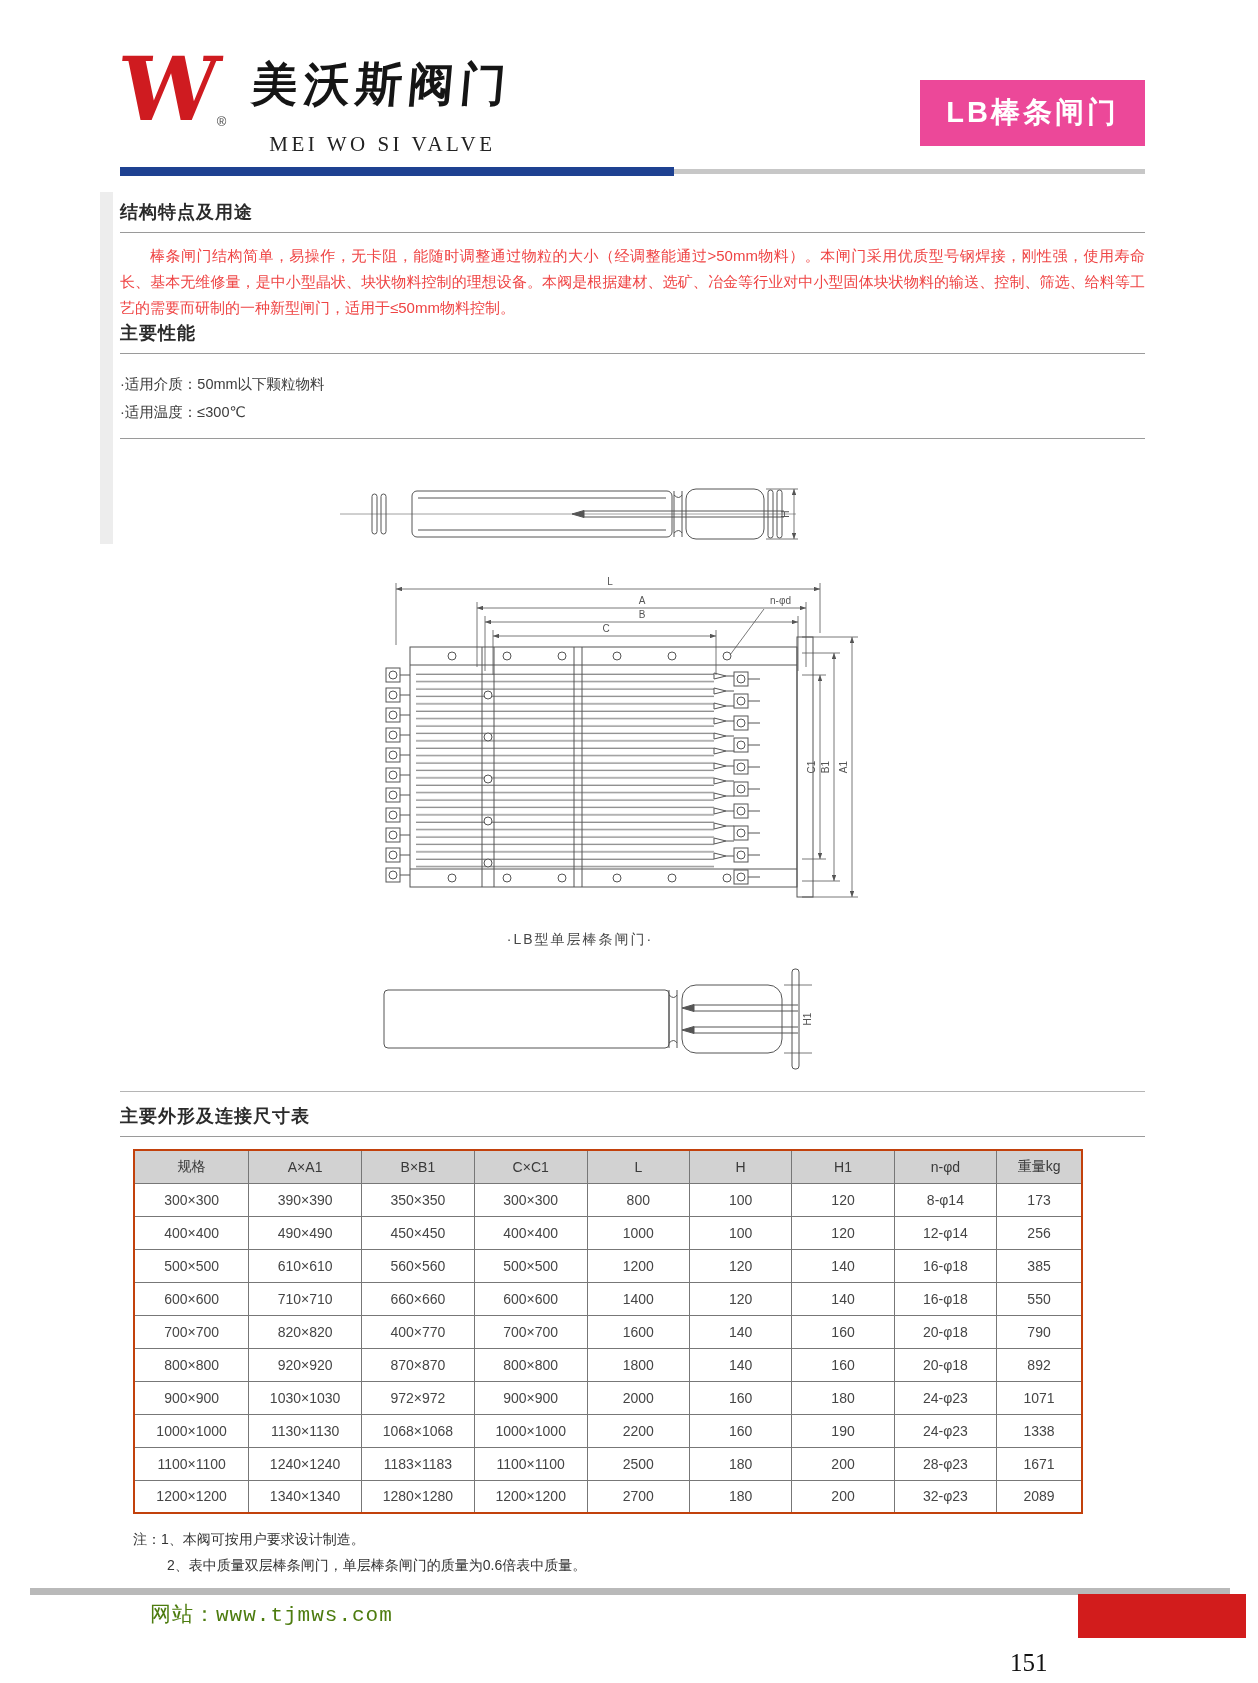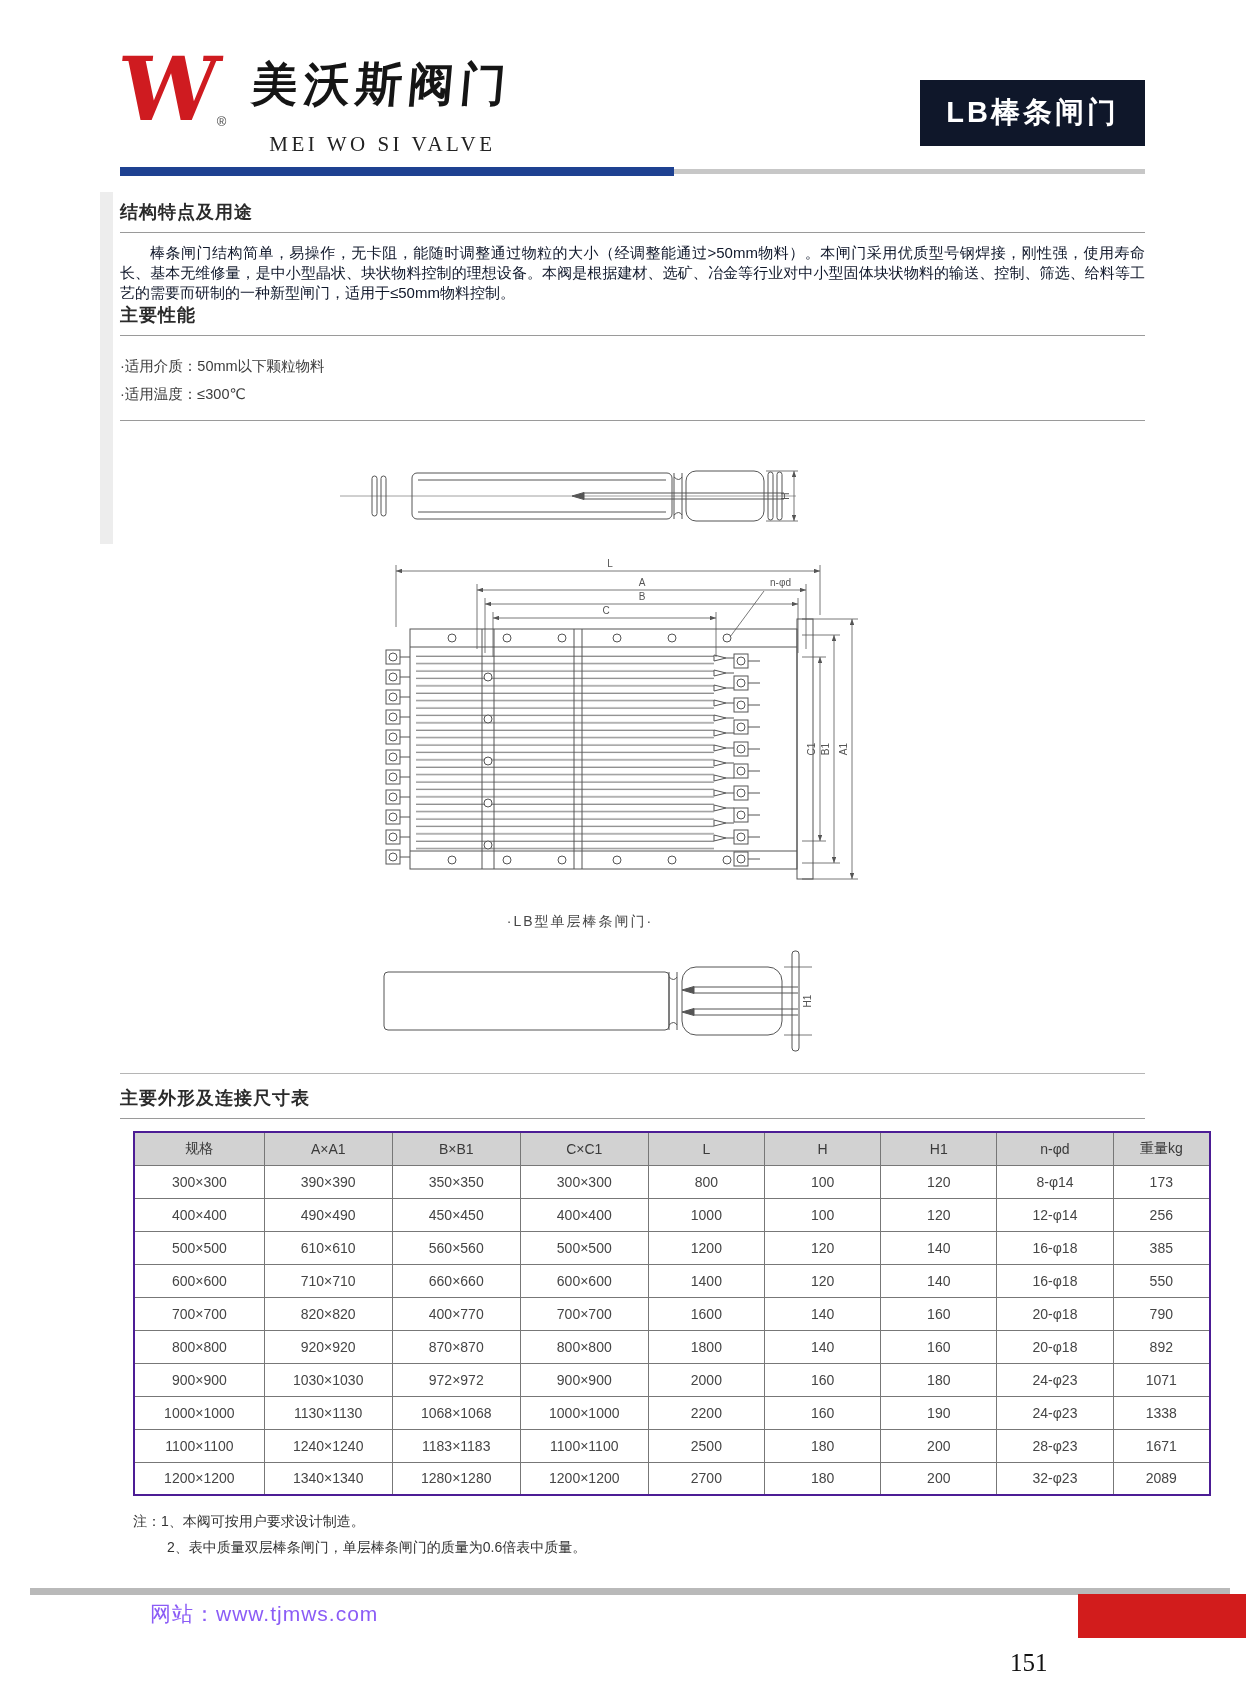--- a/index.html
+++ b/index.html
@@ -12,60 +12,60 @@
   .left-strip { position:absolute; left:100px; top:192px; width:13px; height:352px; background:#ededed; }
 
   
   .header-row { display:flex; align-items:flex-start; padding-top:52px; }
   .logo-block { display:flex; align-items:flex-start; }
   .logo-mark { font-family:"DejaVu Serif",serif; font-weight:bold; font-size:88px; line-height:0.85; color:#cf1b20; letter-spacing:-4px; transform:skewX(-6deg); }
   .logo-reg { font-size:13px; color:#444; margin-top:62px; margin-left:2px; }
   .brand-col { margin-left:26px; margin-top:2px; }
   .brand-cn { font-family:"DejaVu Serif",serif; font-weight:bold; font-size:46px; color:#151515; letter-spacing:6px; transform:skewX(-5deg); }
   .brand-en { font-family:"Liberation Serif","DejaVu Serif",serif; font-size:21px; color:#222; letter-spacing:3.5px; margin-top:16px; text-align:center; }
-  .title-box { margin-left:auto; margin-top:28px; background:#0f172a; color:#fff; font-size:29px; font-weight:bold; letter-spacing:3px; padding:13px 26px; }
+  .title-box { margin-left:auto; margin-top:28px; background:#ec4899; color:#fff; font-size:29px; font-weight:bold; letter-spacing:3px; padding:13px 26px; }
   .header-bar { display:flex; align-items:center; margin-top:10px; }
   .bar-blue { width:54%; height:9px; background:#1e4191; }
   .bar-gray { flex:1; height:5px; background:#c7c7c7; }
 
   
   .sec-title { font-size:18px; font-weight:bold; color:#2b2b2b; letter-spacing:1px; }
   .rule { border-top:1px solid #9a9a9a; height:0; }
   .rule-light { border-top:1px solid #b5b5b5; height:0; }
   .features-title { margin-top:24px; }
   .features-rule { margin-top:8px; }
-  .para { margin-top:10px; font-size:15px; line-height:20px; color:#0f172a; text-indent:2em; text-align:justify; }
+  .para { margin-top:10px; font-size:15px; line-height:26px; color:#ef4444; text-indent:2em; text-align:justify; }
   .perf-title { margin-top:0; }
   .perf-rule { margin-top:8px; }
   .perf-list { margin-top:16px; }
   .perf-item { font-size:14.5px; color:#3c3c3c; line-height:28px; }
   .after-perf-rule { margin-top:12px; }
 
   
   .drawing { display:block; }
   .d1 { margin:30px 0 0 212px; }
   .d2 { margin:16px 0 0 262px; }
   .d3 { margin:14px 0 0 252px; }
   .caption { width:500px; margin-left:210px; text-align:center; font-size:14px; color:#474747; letter-spacing:2px; margin-top:16px; }
   svg text { font-family:"Liberation Sans","DejaVu Sans",sans-serif; fill:#555; font-size:10px; }
 
   .pre-dims-rule { margin-top:18px; }
   .dims-title { margin-top:12px; }
   .dims-rule { margin-top:8px; }
 
   
-  .dim-table { border-collapse:collapse; table-layout:fixed; width:1078px; margin:12px 0 8px 13px; border:2px solid #4c1d95; }
+  .dim-table { border-collapse:collapse; table-layout:fixed; width:950px; margin:12px 0 8px 13px; border:2px solid #c2410c; }
   .dim-table th, .dim-table td { border:1px solid #777; text-align:center; font-weight:normal; color:#454545; font-size:14px; height:33px; padding:0 2px; }
   .dim-table th { background:#d2d2d2; color:#3a3a3a; }
   .notes { margin-top:12px; margin-left:13px; font-size:14px; color:#333; line-height:26px; }
   .note-2 { margin-left:34px; }
 
   
   .bottom-bar { position:absolute; left:30px; top:1588px; width:1200px; height:7px; background:#b9b9b9; }
-  .website { position:absolute; left:150px; top:1600px; font-family:Liberation Sans, sans-serif; font-size:21px; color:#8b5cf6; letter-spacing:1px; }
+  .website { position:absolute; left:150px; top:1600px; font-family:Liberation Mono, monospace; font-size:21px; color:#4d7c0f; letter-spacing:1px; }
   .page-num { position:absolute; left:1010px; top:1649px; font-family:"Liberation Serif","DejaVu Serif",serif; font-size:25px; color:#111; }
   .red-block { position:absolute; left:1078px; top:1594px; width:168px; height:44px; background:#d21c1c; }
 </style>
 </head>
 <body>
 
 <div class="page">
   <div class="left-strip"></div>
 
   <div class="content">

